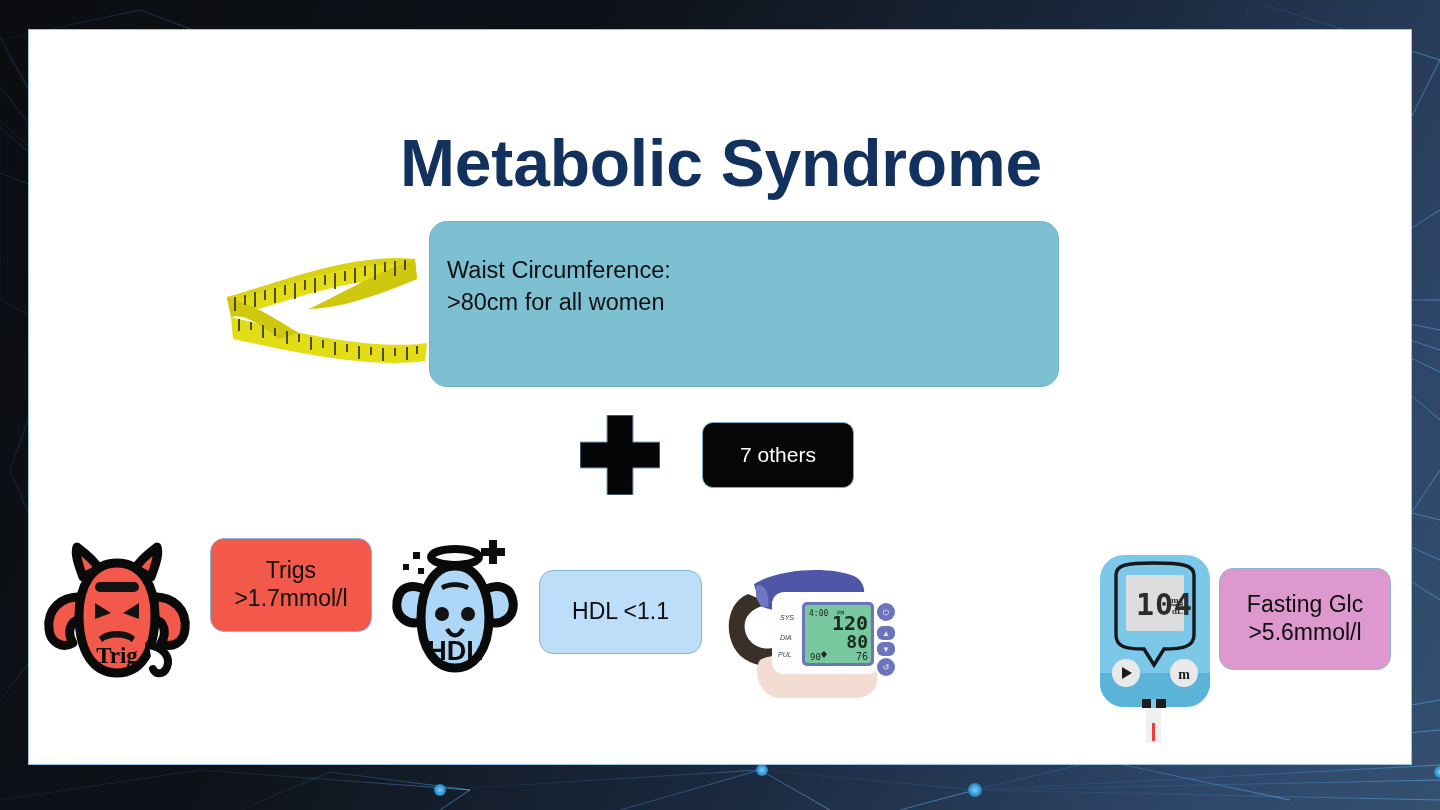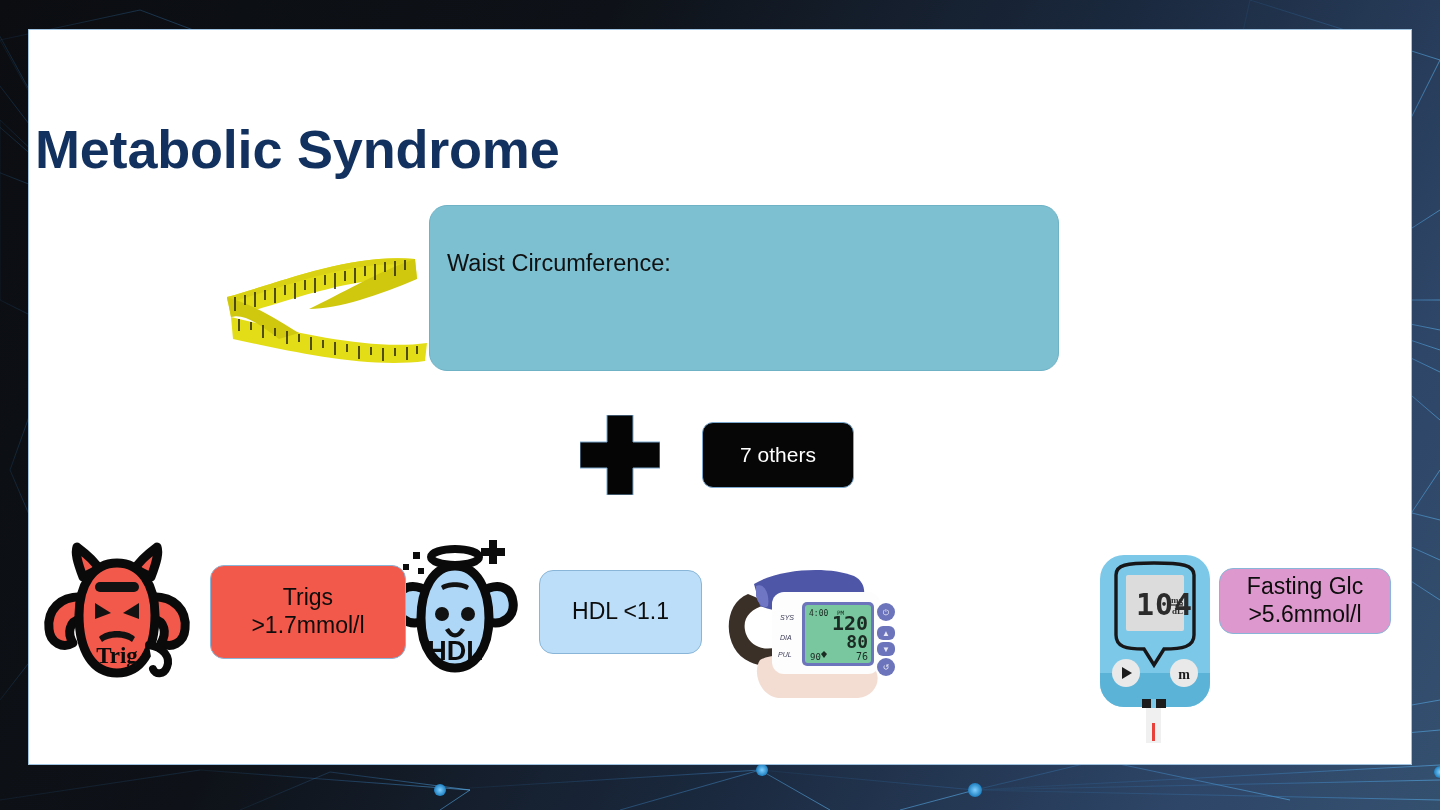--- a/index.html
+++ b/index.html
@@ -39,43 +39,44 @@
     width: 1384px;
     height: 736px;
     background: #ffffff;
     border: 1.5px solid #9fc3e0;
     box-sizing: border-box;
   }
 
   
   #title {
     position: absolute;
-    left: 6px;
+    left: 0;
     top: 55px;
     width: 1384px;
-    font-size: 54px;
+    text-align: center;
+    font-size: 66px;
     line-height: 1.05;
     color: #13315f;
     font-family: "Liberation Sans", sans-serif;
     letter-spacing: -0.2px;
     white-space: nowrap;
   }
 
   
   #waist-box {
     position: absolute;
     left: 400px;
-    top: 175px;
+    top: 191px;
     width: 630px;
     height: 166px;
     background: #7cc0d2;
     border: 1px solid #6fb2c6;
     border-radius: 18px;
     box-sizing: border-box;
-    padding: 42px 0 0 17px;
+    padding: 33px 0 0 17px;
   }
   #waist-box .line {
     font-size: 23.5px;
     line-height: 31.5px;
     color: #101010;
     white-space: nowrap;
   }
 
   
   #tape {
@@ -121,27 +122,27 @@
     border: 1px solid #89b6d8;
     display: flex;
     flex-direction: column;
     align-items: center;
     justify-content: center;
     text-align: center;
     color: #0d0d0d;
   }
   .chip .ln { line-height: 1.2; white-space: nowrap; }
 
-  #chip-trigs { left: 181px; top: 535px; width: 196px; height: 94px;
+  #chip-trigs { left: 181px; top: 508px; width: 162px; height: 94px;
                 background: #f2594b; font-size: 23px; }
   #chip-hdl   { left: 510px; top: 540px; width: 163px; height: 84px;
                 background: #bddef8; font-size: 23px; }
   #chip-bp    { left: 862px; top: 527px; width: 180px; height: 111px;
                 background: #faf0c8; font-size: 23px; font-weight: bold; }
-  #chip-glc   { left: 1190px; top: 538px; width: 172px; height: 66px;
+  #chip-glc   { left: 1190px; top: 538px; width: 172px; height: 102px;
                 background: #dd98cd; font-size: 23px; }
 
   
   .art { position: absolute; }
   #art-devil { left: 8px;    top: 503px;  width: 160px; height: 160px; }
   #art-angel { left: 356px;  top: 500px;  width: 140px; height: 150px; }
   #art-bp    { left: 691px;  top: 524px;  width: 178px; height: 160px; }
   #art-glc   { left: 1067px; top: 523px;  width: 118px; height: 192px; }
 </style>
 </head>
@@ -205,20 +206,21 @@
         <path d="M8 62 C40 72 60 86 80 98 L60 104 C44 92 26 78 12 82 Z" fill="#cfc80f"></path>
       </g>
       <g stroke="#2b2b1a" stroke-width="1.6">
         <path d="M16 62 v14 M26 60 v10 M36 57 v15 M46 55 v10 M56 53 v15 M66 50 v10 M76 48 v16 M86 45 v10 M96 43 v15 M106 40 v10 M116 38 v16 M126 36 v10 M136 33 v15 M146 31 v10 M156 29 v16 M166 27 v10 M176 26 v15 M186 25 v10"></path>
         <path d="M20 84 v12 M32 87 v8 M44 90 v13 M56 93 v8 M68 96 v13 M80 99 v8 M92 102 v13 M104 105 v8 M116 107 v13 M128 109 v8 M140 111 v13 M152 112 v8 M164 113 v13 M176 113 v8 M188 112 v13 M198 111 v8"></path>
       </g>
     </svg>
 
     <div id="waist-box">
       <div class="line">Waist Circumference:</div>
+      <div class="line">&gt;80cm for all women</div>
     </div>
 
     <svg id="plus-icon" viewBox="0 0 80 80">
       <path d="M27 0 H53 V27 H80 V53 H53 V80 H27 V53 H0 V27 H27 Z" fill="#050505" stroke="#7aa8cf" stroke-width="1"></path>
     </svg>
 
     <div id="others-box">
       <span>7 others</span>
     </div>
 

